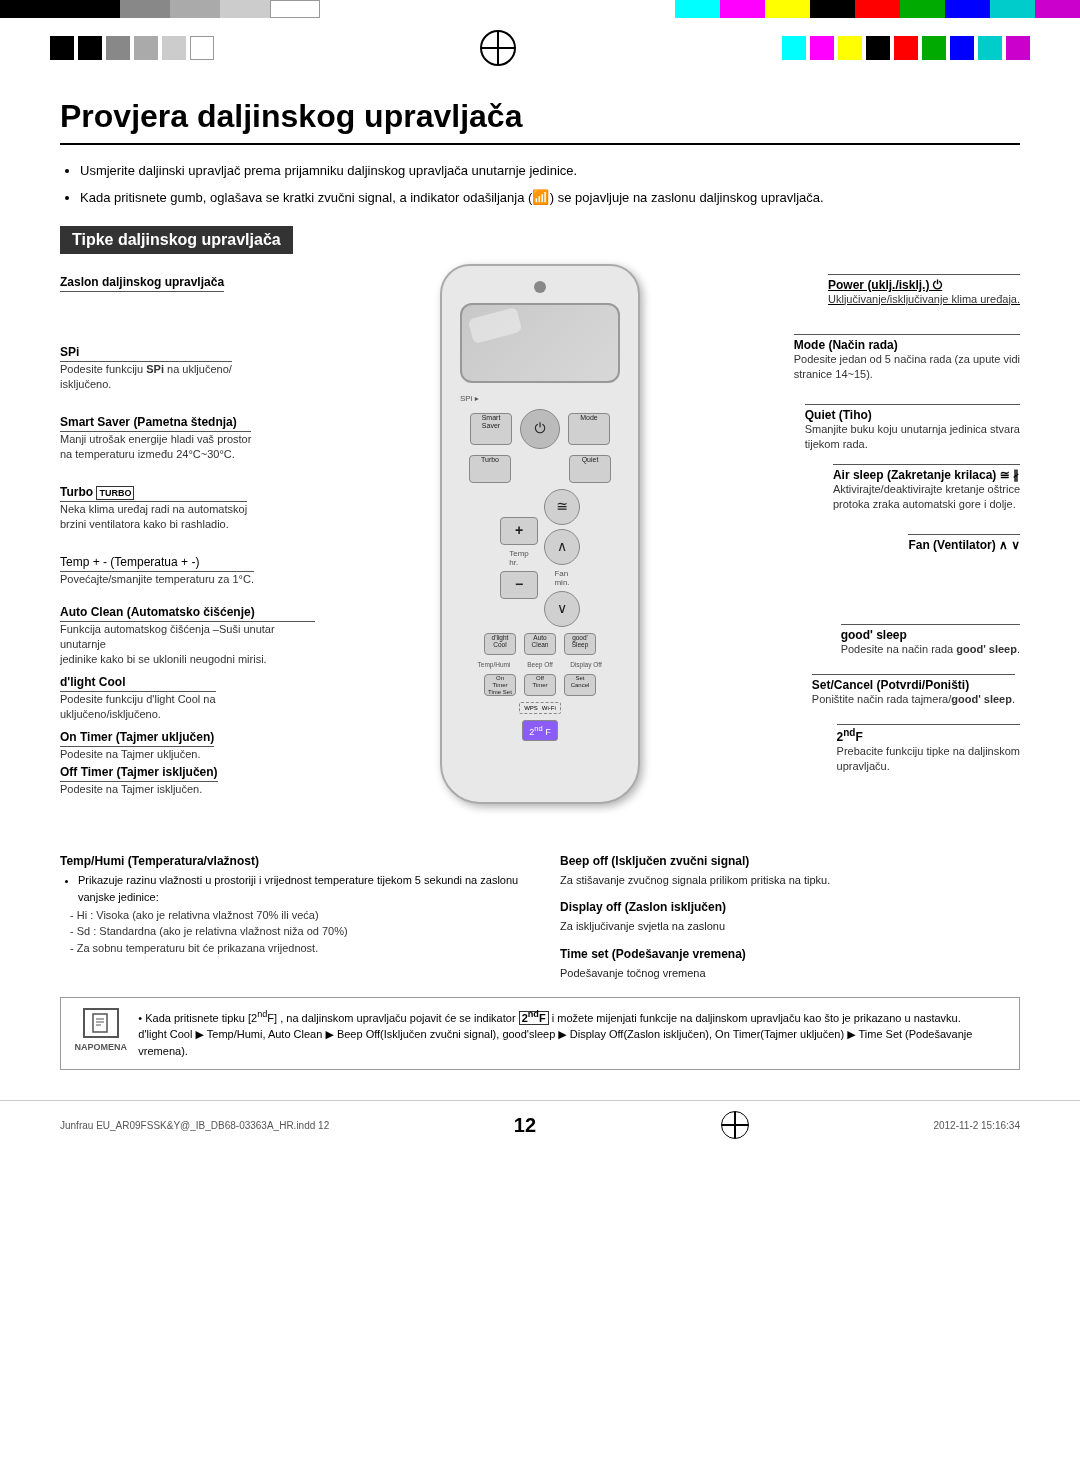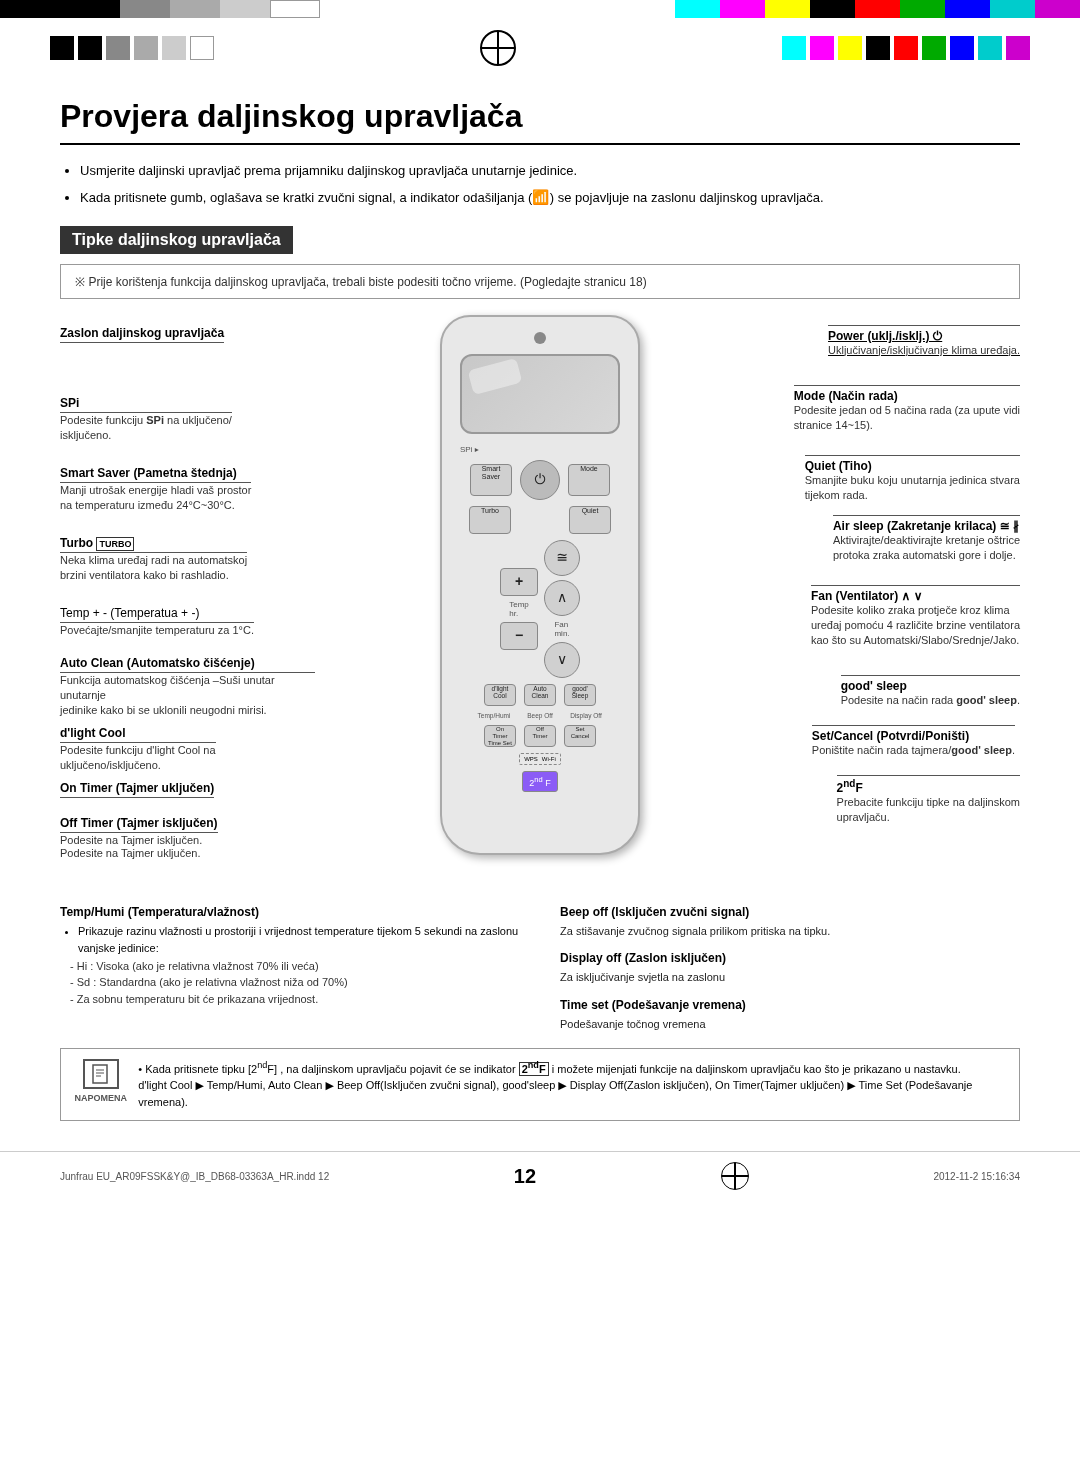--- a/index.html
+++ b/index.html
@@ -298,21 +298,20 @@
   
   <ul class="bullet-list">
     <li>Usmjerite daljinski upravljač prema prijamniku daljinskog upravljača unutarnje jedinice.</li>
     <li>Kada pritisnete gumb, oglašava se kratki zvučni signal, a indikator odašiljanja (<span style="font-size:14px;">📶</span>) se pojavljuje na zaslonu daljinskog upravljača.</li>
   </ul>
 
   
   <div class="section-heading">Tipke daljinskog upravljača</div>
 
   
-  <div class="notice-box">Prije korištenja funkcija daljinskog upravljača, trebali biste podesiti točno vrijeme. (Pogledajte stranicu 18)</div>
 
   
   <div class="diagram-container">
 
     <div style="position:absolute;left:0;top:0;width:255px;">
 
       <div style="position:absolute;top:10px;left:0;">
         <span style="font-weight:bold;font-size:12px;">Zaslon daljinskog upravljača</span>
         <div style="height:1px;background:#555;width:100%;margin-top:2px;"></div>
       </div>
@@ -349,21 +348,21 @@
 
       <div style="position:absolute;top:410px;left:0;">
         <span style="font-weight:bold;font-size:12px;">d'light Cool</span>
         <div style="height:1px;background:#555;width:100%;margin-top:2px;"></div>
         <div style="font-size:11px;color:#333;line-height:1.4;">Podesite funkciju d'light Cool na<br>uključeno/isključeno.</div>
       </div>
 
       <div style="position:absolute;top:465px;left:0;">
         <span style="font-weight:bold;font-size:12px;">On Timer (Tajmer uključen)</span>
         <div style="height:1px;background:#555;width:100%;margin-top:2px;"></div>
-        <div style="font-size:11px;color:#333;line-height:1.4;margin-top:48px;">Podesite na Tajmer uključen.</div>
+        <div style="font-size:11px;color:#333;line-height:1.4;">Podesite na Tajmer uključen.</div>
       </div>
 
       <div style="position:absolute;top:500px;left:0;">
         <span style="font-weight:bold;font-size:12px;">Off Timer (Tajmer isključen)</span>
         <div style="height:1px;background:#555;width:100%;margin-top:2px;"></div>
         <div style="font-size:11px;color:#333;line-height:1.4;">Podesite na Tajmer isključen.</div>
       </div>
     </div>
 
     <div class="remote-centered" style="top:0;">
@@ -451,21 +450,20 @@
 
       <div style="position:absolute;top:200px;right:0;text-align:left;">
         <div style="height:1px;background:#555;width:100%;margin-bottom:2px;"></div>
         <span style="font-weight:bold;font-size:12px;">Air sleep  (Zakretanje krilaca) ≅ ∦</span>
         <div style="font-size:11px;color:#333;line-height:1.4;">Aktivirajte/deaktivirajte kretanje oštrice<br>protoka zraka automatski gore i dolje.</div>
       </div>
 
       <div style="position:absolute;top:270px;right:0;text-align:left;">
         <div style="height:1px;background:#555;width:100%;margin-bottom:2px;"></div>
         <span style="font-weight:bold;font-size:12px;">Fan (Ventilator) ∧ ∨</span>
-        <div style="font-size:11px;color:#333;line-height:1.4;">Podesite koliko zraka protječe kroz klima<br>uređaj pomoću 4 različite brzine ventilatora<br>kao što su Automatski/Slabo/Srednje/Jako.</div>
       </div>
 
       <div style="position:absolute;top:360px;right:0;text-align:left;">
         <div style="height:1px;background:#555;width:100%;margin-bottom:2px;"></div>
         <span style="font-weight:bold;font-size:12px;">good' sleep</span>
         <div style="font-size:11px;color:#333;line-height:1.4;">Podesite na način rada <strong>good' sleep</strong>.</div>
       </div>
 
       <div style="position:absolute;top:410px;right:5px;text-align:left;">
         <div style="height:1px;background:#555;width:100%;margin-bottom:2px;"></div>

